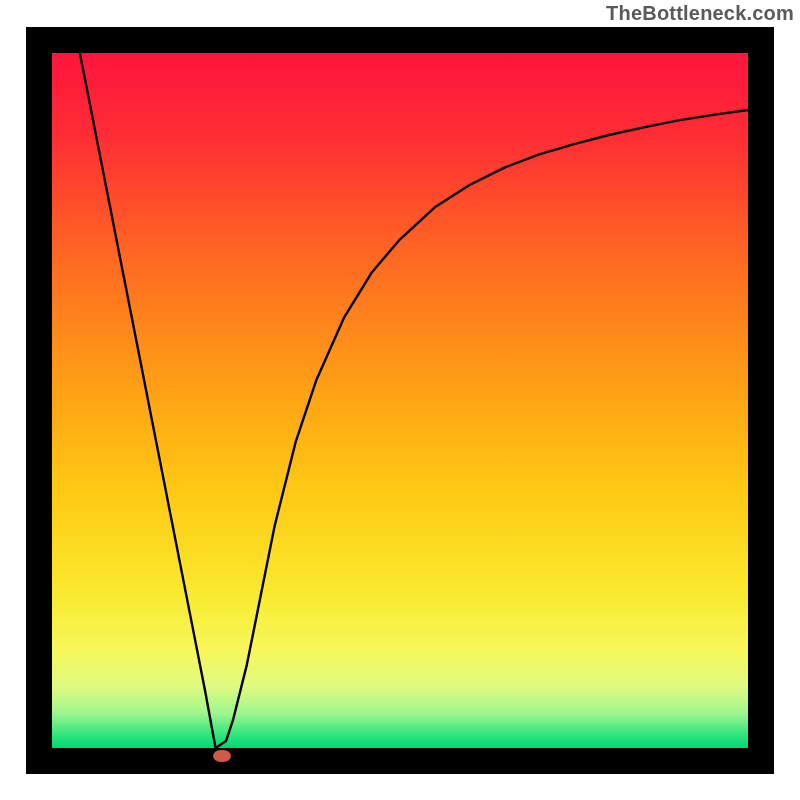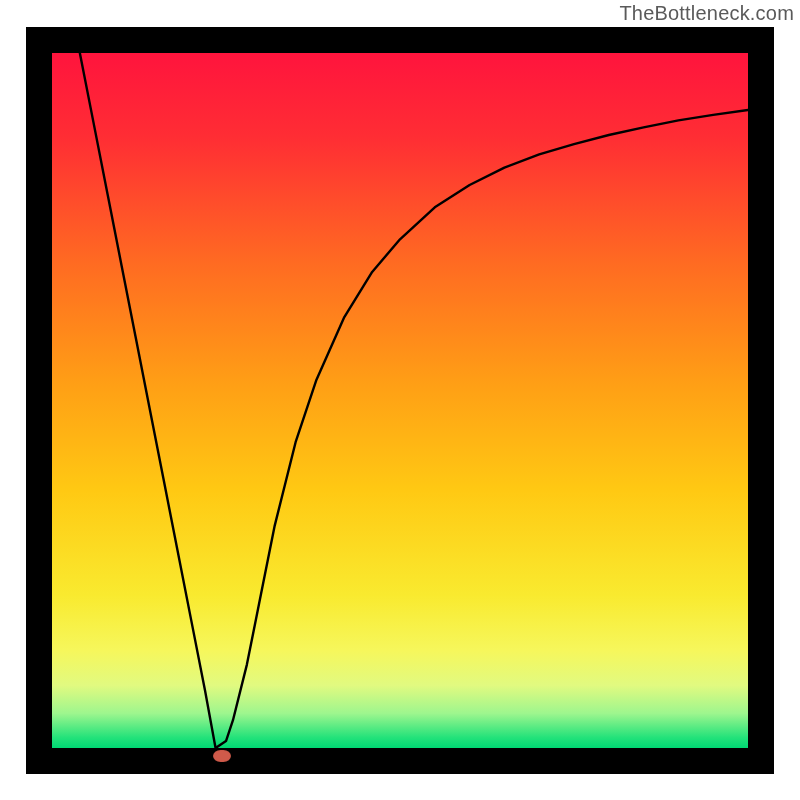--- a/index.html
+++ b/index.html
@@ -24,21 +24,21 @@
     left: 0;
     right: 0;
     top: 0;
     bottom: 0;
   }
   .attribution {
     position: absolute;
     top: 2px;
     right: 6px;
     font-size: 20px;
-    font-weight: 400;
+    font-weight: 700;
     color: #5a5a5a;
     letter-spacing: 0.2px;
   }
   svg.curve {
     position: absolute;
     left: 0;
     top: 0;
   }
   .marker {
     position: absolute;

